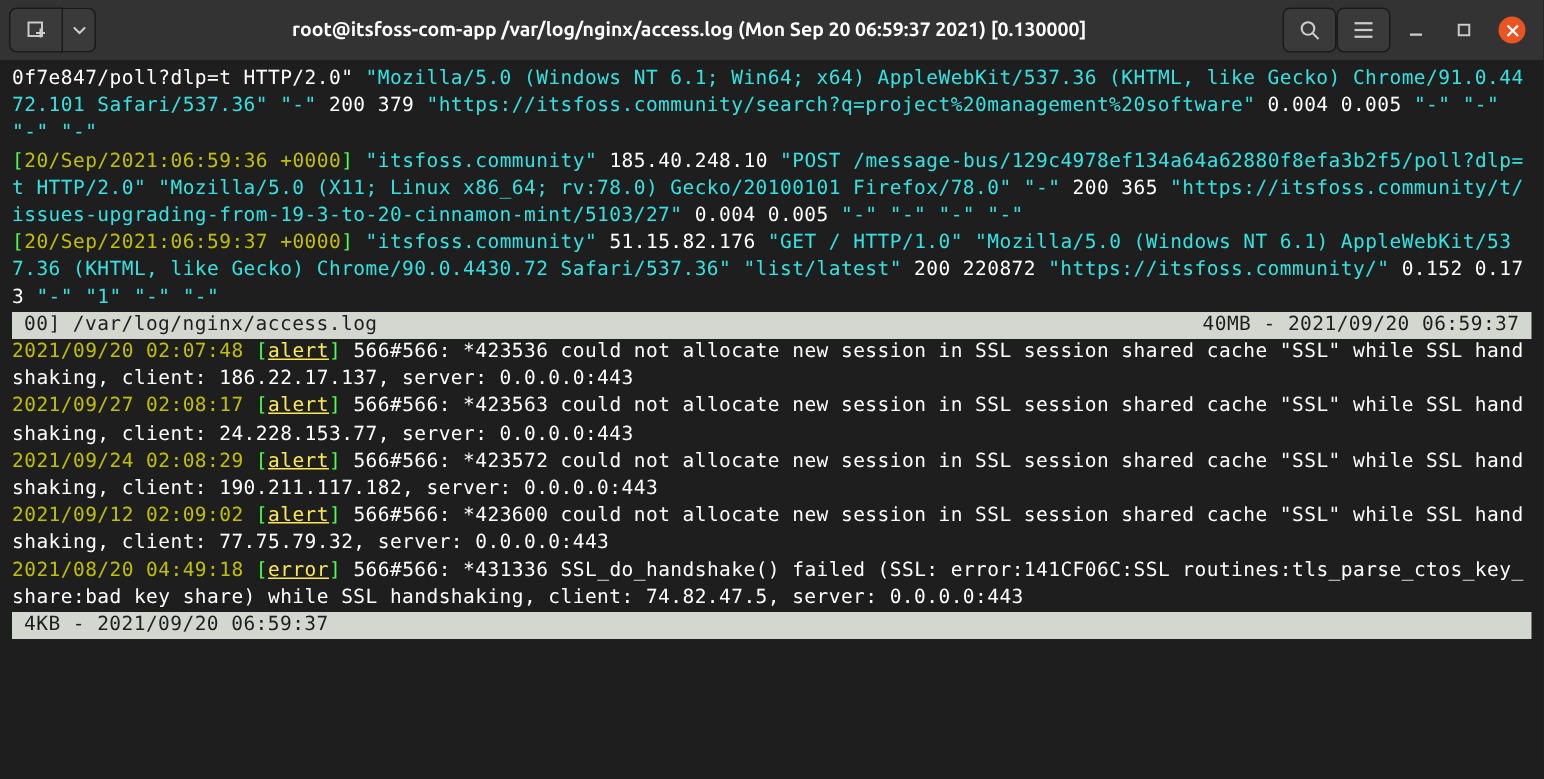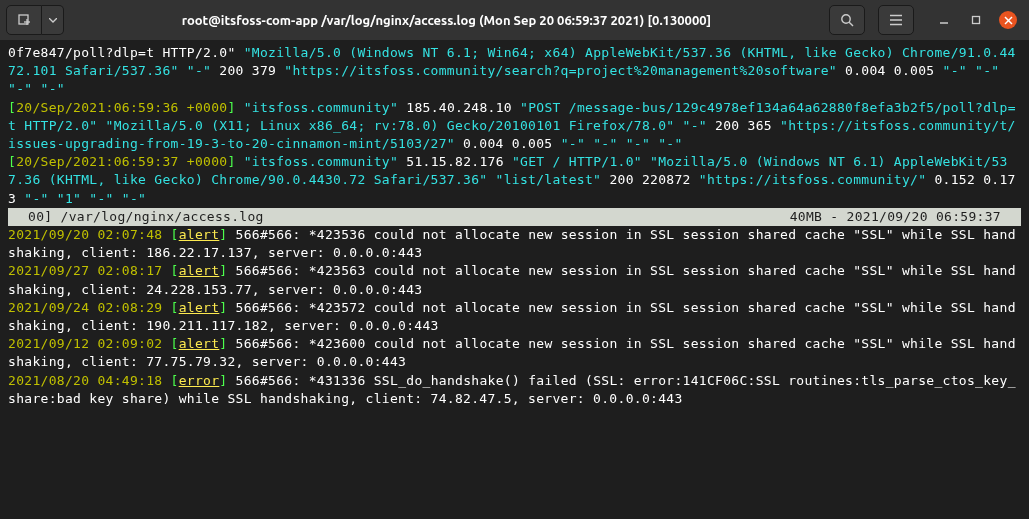--- a/index.html
+++ b/index.html
@@ -11,21 +11,21 @@
   height: 519px;
   overflow: hidden;
   color: #d0d0d0;
 }
 .titlebar {
   background: #333333;
   height: 40px;
   display: flex;
   align-items: center;
   padding: 0 6px;
-  gap: 13px;
+  gap: 0;
 }
 .tb-btn {
   background: #3a3a3a;
   border: 1px solid #1a1a1a;
   border-radius: 5px;
   width: 36px;
   height: 30px;
   display: flex;
   align-items: center;
   justify-content: center;
@@ -79,21 +79,21 @@
 }
 .c-green { color: #4dff4d; }
 .c-cyan { color: #34e2e2; }
 .c-white { color: #ffffff; }
 .c-yellow { color: #c0c000; text-align: right; }
 .c-ybright { color: #fce94f; text-decoration: underline; }
 .statusbar {
   background: #d3d7cf;
   color: #1e1e1e;
   display: flex;
-  padding: 0 20px;
+  padding: 0 8px;
   line-height: 18.2px;
 }
 .statusbar .sb-left { flex: 1; }
 .statusbar .sb-right { }
 svg { display: block; }
 </style>
 </head>
 <body>
 
 <div class="titlebar">
@@ -146,13 +146,13 @@
 </div>
 
 <div class="terminal"><span class="c-white">0f7e847/poll?dlp=t HTTP/2.0" </span><span class="c-cyan">"Mozilla/5.0 (Windows NT 6.1; Win64; x64) AppleWebKit/537.36 (KHTML, like Gecko) Chrome/91.0.4472.101 Safari/537.36" "-"</span><span class="c-white"> 200 379 </span><span class="c-cyan">"https://itsfoss.community/search?q=project%20management%20software"</span><span class="c-white"> 0.004 0.005 </span><span class="c-cyan">"-" "-" "-" "-"</span>
 <span class="c-green">[</span><span class="c-yellow">20/Sep/2021:06:59:36 +0000</span><span class="c-green">]</span><span class="c-cyan"> "itsfoss.community"</span><span class="c-white"> 185.40.248.10 </span><span class="c-cyan">"POST /message-bus/129c4978ef134a64a62880f8efa3b2f5/poll?dlp=t HTTP/2.0" "Mozilla/5.0 (X11; Linux x86_64; rv:78.0) Gecko/20100101 Firefox/78.0" "-"</span><span class="c-white"> 200 365 </span><span class="c-cyan">"https://itsfoss.community/t/issues-upgrading-from-19-3-to-20-cinnamon-mint/5103/27"</span><span class="c-white"> 0.004 0.005 </span><span class="c-cyan">"-" "-" "-" "-"</span>
 <span class="c-green">[</span><span class="c-yellow">20/Sep/2021:06:59:37 +0000</span><span class="c-green">]</span><span class="c-cyan"> "itsfoss.community"</span><span class="c-white"> 51.15.82.176 </span><span class="c-cyan">"GET / HTTP/1.0" "Mozilla/5.0 (Windows NT 6.1) AppleWebKit/537.36 (KHTML, like Gecko) Chrome/90.0.4430.72 Safari/537.36" "list/latest"</span><span class="c-white"> 200 220872 </span><span class="c-cyan">"https://itsfoss.community/"</span><span class="c-white"> 0.152 0.173 </span><span class="c-cyan">"-" "1" "-" "-"</span>
 <div class="statusbar"><span class="sb-left">00] /var/log/nginx/access.log</span><span class="sb-right">40MB - 2021/09/20 06:59:37</span></div><span class="c-yellow">2021/09/20 02:07:48</span><span class="c-green"> [</span><span class="c-ybright">alert</span><span class="c-green">] </span><span class="c-white">566#566: </span><span class="c-white">*423536 could not allocate new session in SSL session shared cache "SSL" while SSL handshaking, client: 186.22.17.137, server: 0.0.0.0:443</span>
 <span class="c-yellow">2021/09/27 02:08:17</span><span class="c-green"> [</span><span class="c-ybright">alert</span><span class="c-green">] </span><span class="c-white">566#566: </span><span class="c-white">*423563 could not allocate new session in SSL session shared cache "SSL" while SSL handshaking, client: 24.228.153.77, server: 0.0.0.0:443</span>
 <span class="c-yellow">2021/09/24 02:08:29</span><span class="c-green"> [</span><span class="c-ybright">alert</span><span class="c-green">] </span><span class="c-white">566#566: </span><span class="c-white">*423572 could not allocate new session in SSL session shared cache "SSL" while SSL handshaking, client: 190.211.117.182, server: 0.0.0.0:443</span>
 <span class="c-yellow">2021/09/12 02:09:02</span><span class="c-green"> [</span><span class="c-ybright">alert</span><span class="c-green">] </span><span class="c-white">566#566: </span><span class="c-white">*423600 could not allocate new session in SSL session shared cache "SSL" while SSL handshaking, client: 77.75.79.32, server: 0.0.0.0:443</span>
 <span class="c-yellow">2021/08/20 04:49:18</span><span class="c-green"> [</span><span class="c-ybright">error</span><span class="c-green">] </span><span class="c-white">566#566: </span><span class="c-white">*431336 SSL_do_handshake() failed (SSL: error:141CF06C:SSL routines:tls_parse_ctos_key_share:bad key share) while SSL handshaking, client: 74.82.47.5, server: 0.0.0.0:443</span>
-<div class="statusbar"></div></div>
+<div class="statusbar"><span class="sb-right">4KB - 2021/09/20 06:59:37</span></div></div>
 
 </body></html>

